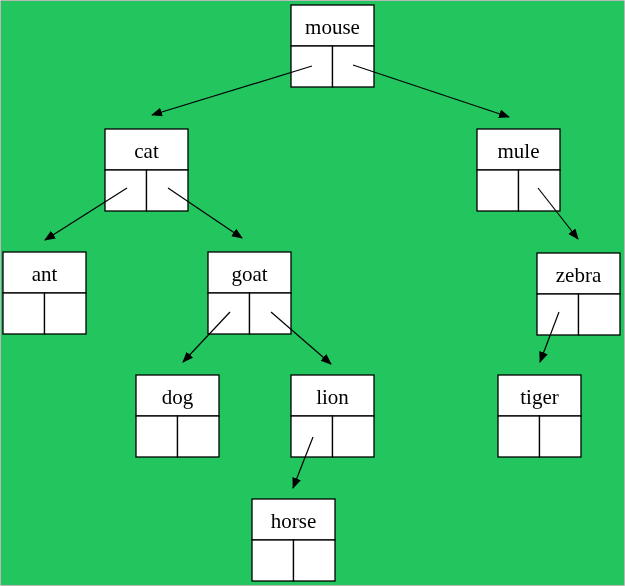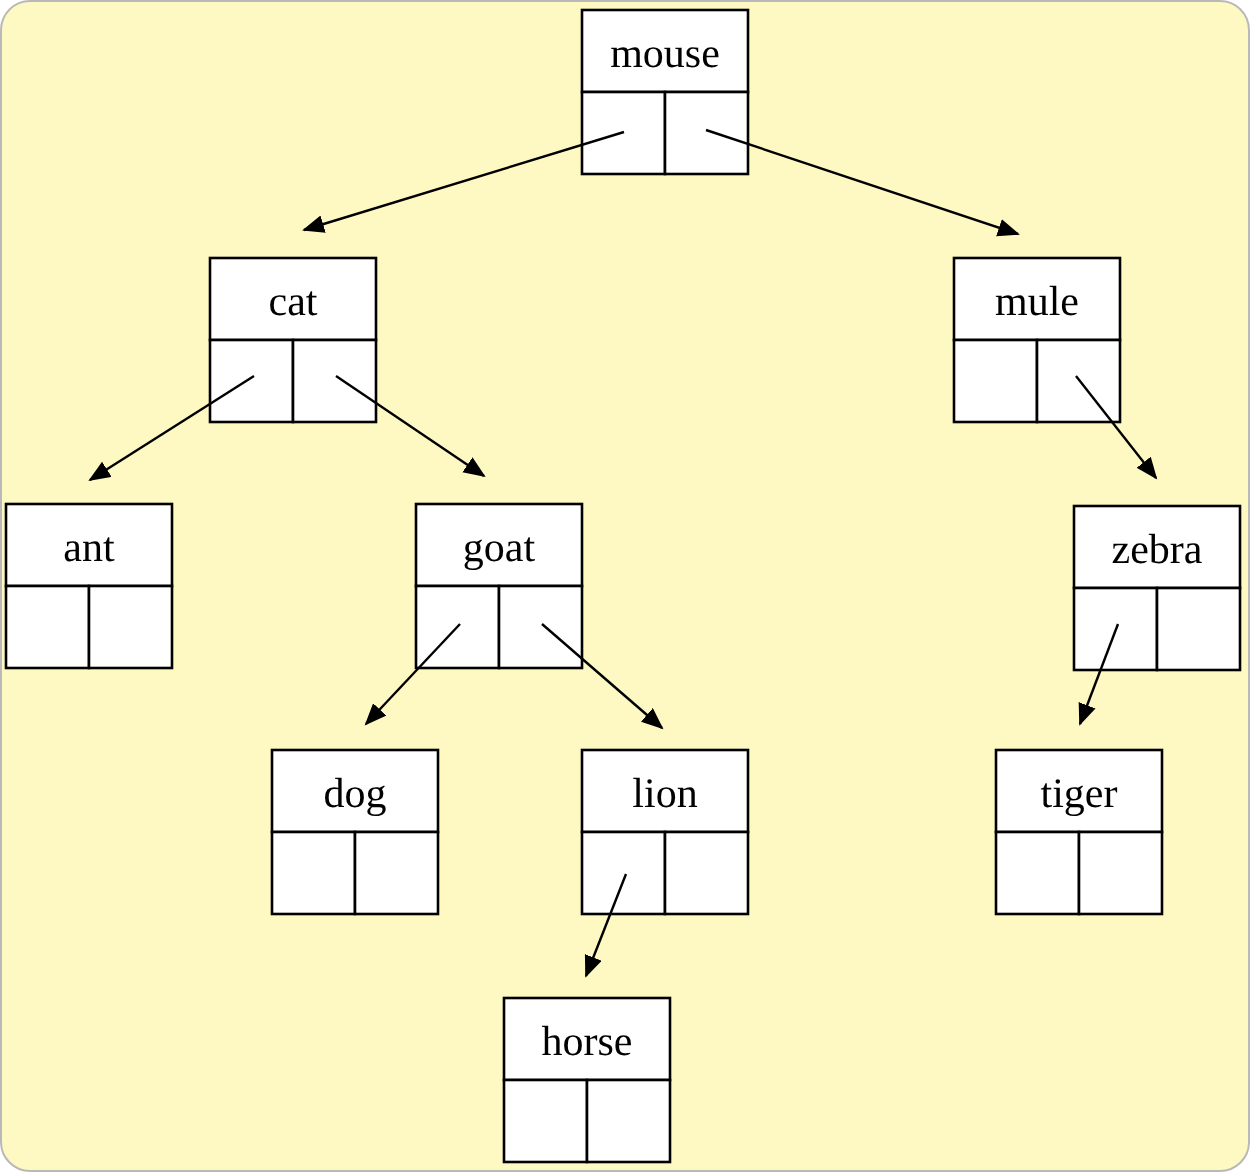--- a/index.html
+++ b/index.html
@@ -6,22 +6,22 @@
     margin: 0;
     padding: 0;
     background: #ffffff;
     font-family: "Liberation Serif", serif;
   }
   .frame {
     position: relative;
     width: 623px;
     height: 584px;
     border: 1px solid #b9b9b9;
-    border-radius: 15px;
-    background: #fef9c3;
+    border-radius: 1px;
+    background: #22c55e;
     overflow: hidden;
     box-sizing: content-box;
   }
   svg text {
     font-family: "Liberation Serif", "DejaVu Serif", serif;
     fill: #000000;
   }
 </style>
 </head>
 <body>

